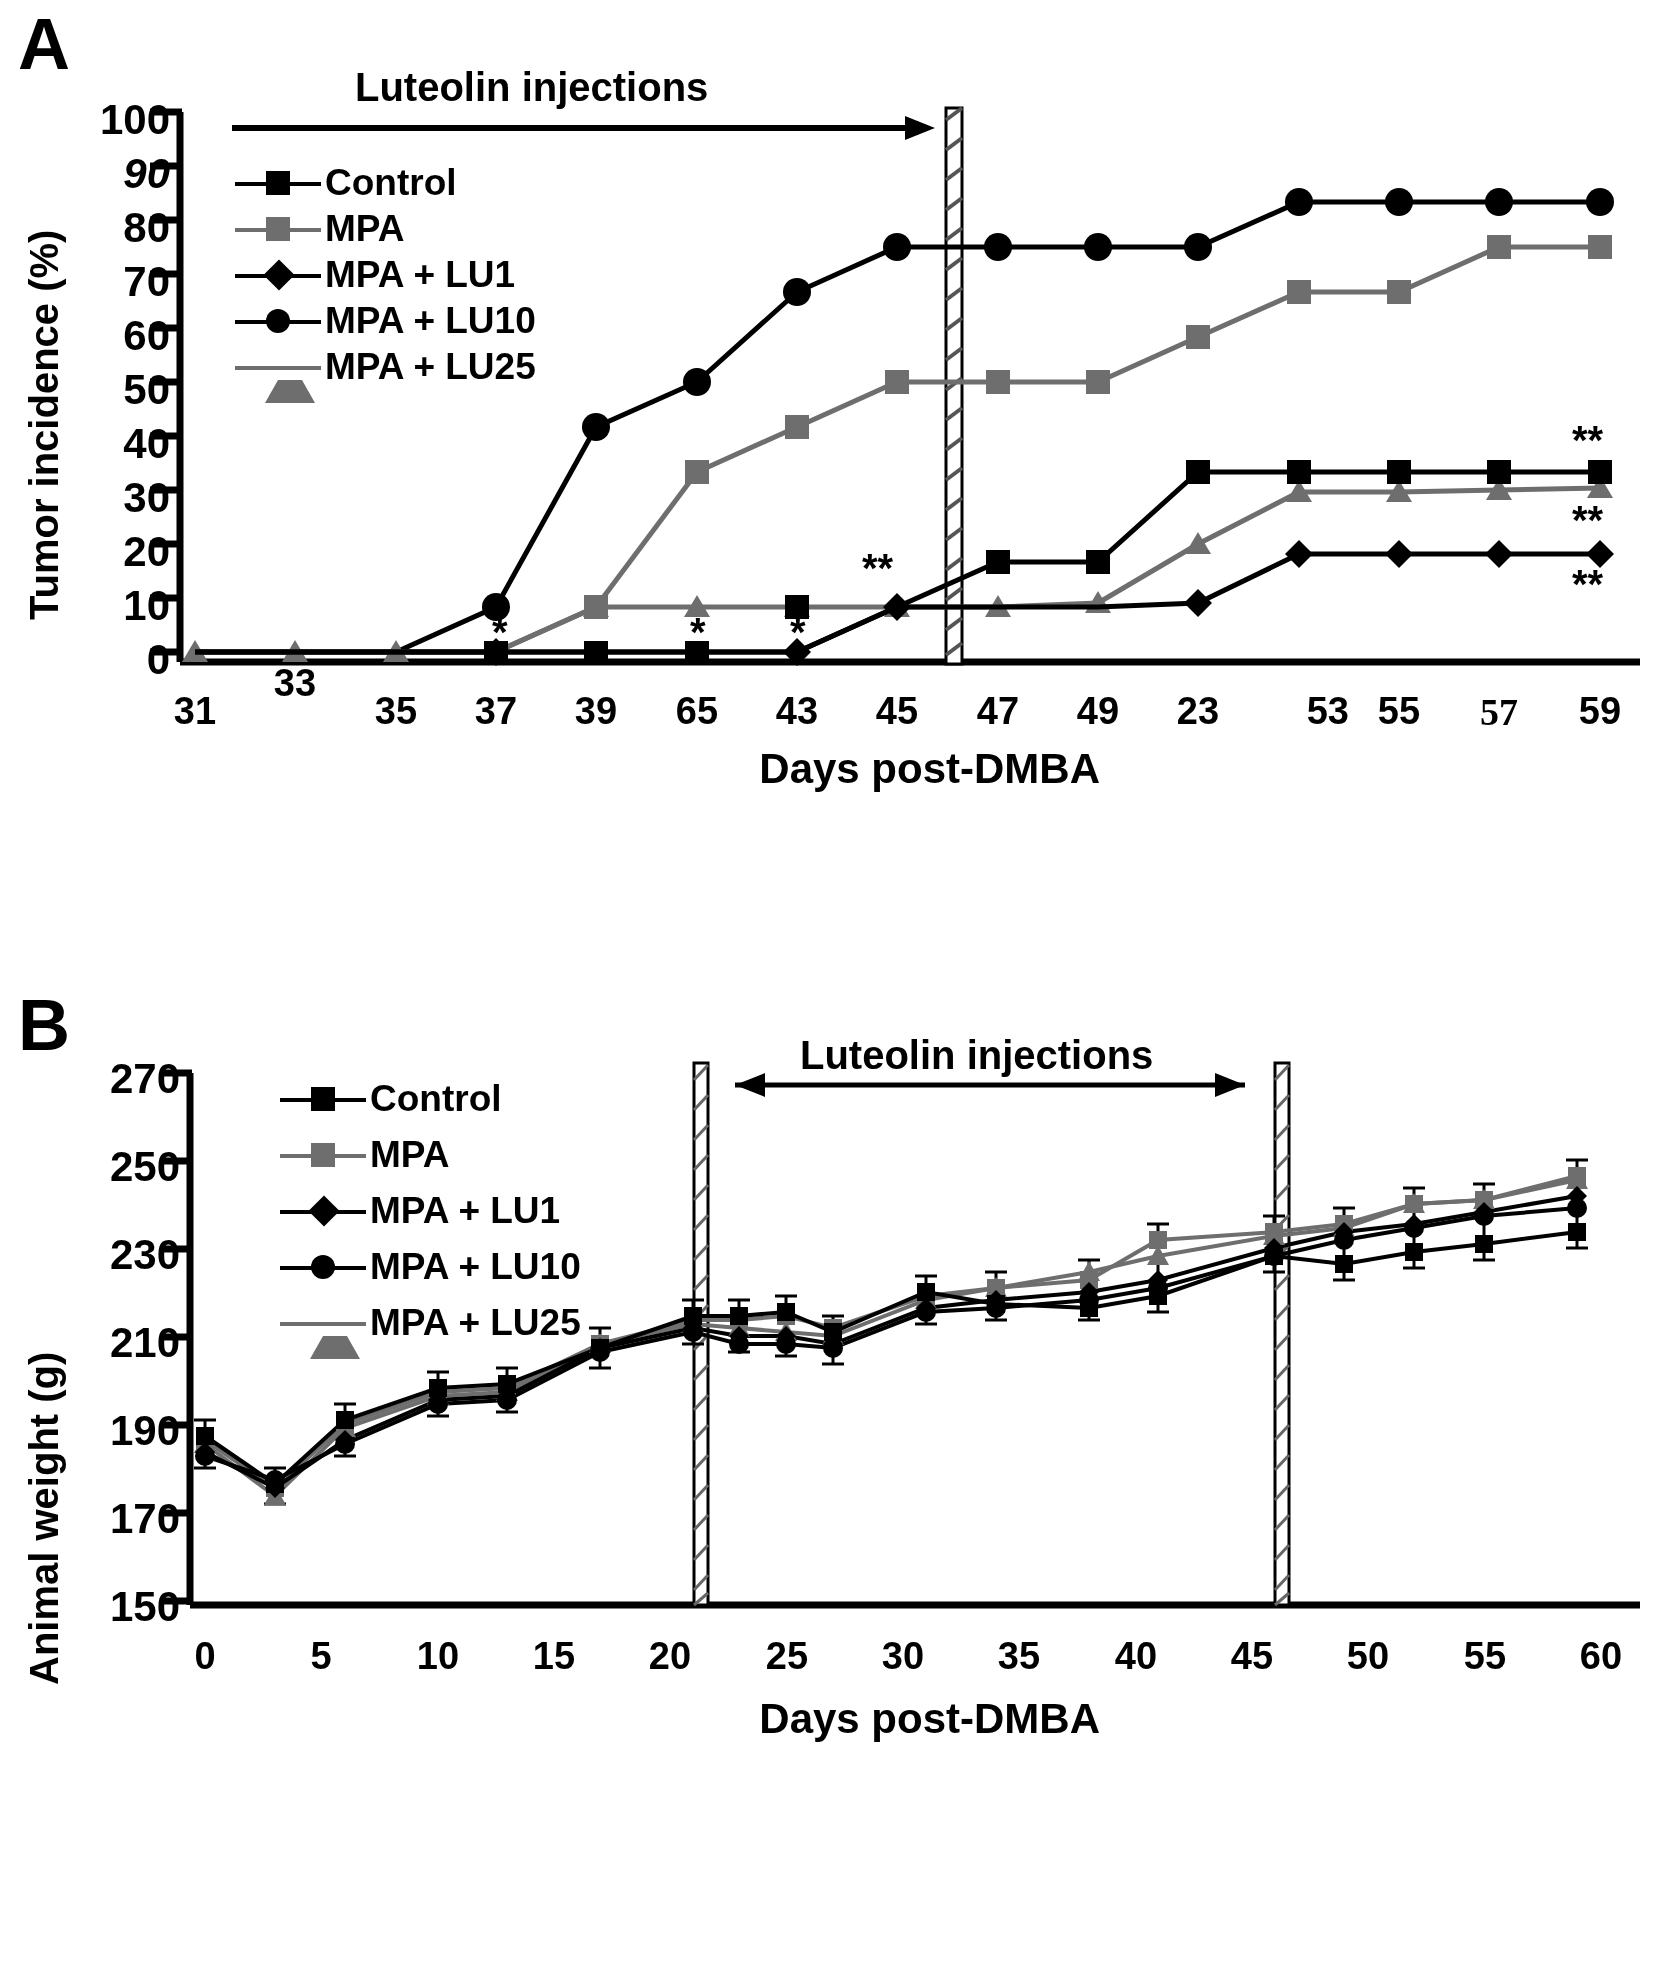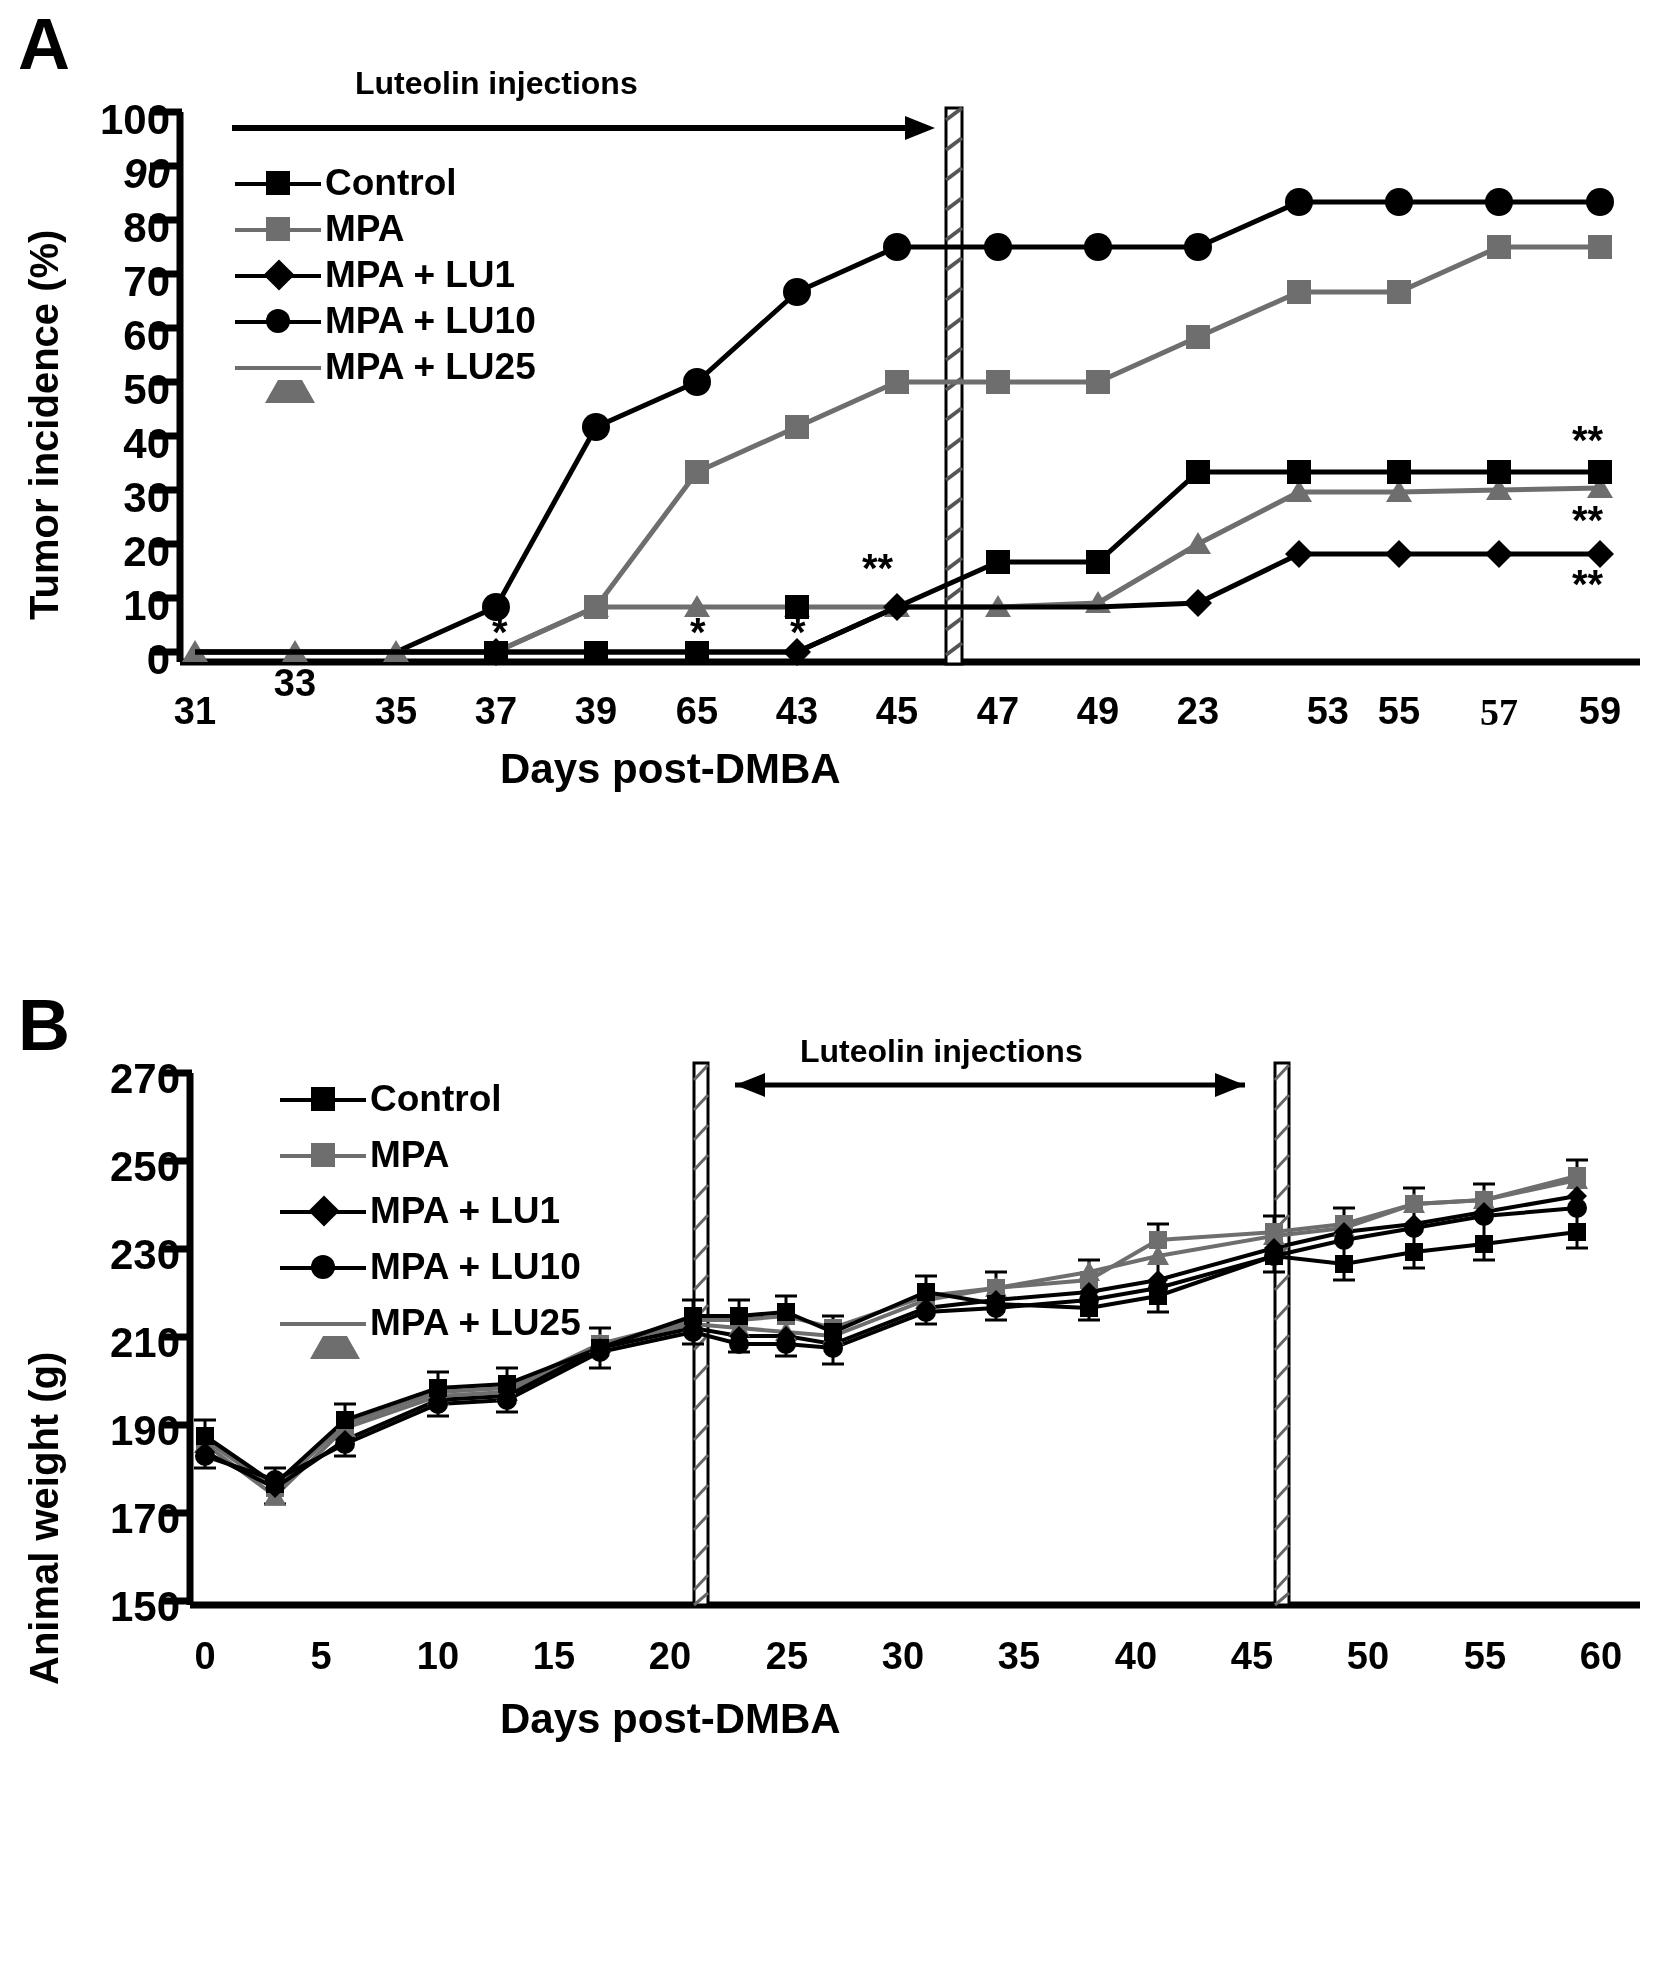--- a/index.html
+++ b/index.html
@@ -6,39 +6,39 @@
   body{width:1654px;height:1965px;font-family:"Liberation Sans",sans-serif;color:#000;}
   .page{position:relative;width:1654px;height:1965px;}
 
   .panel-letter{position:absolute;font-weight:bold;font-size:72px;line-height:1;}
 
   
   #panelA{position:absolute;left:0;top:0;width:1654px;height:980px;}
   #panelB{position:absolute;left:0;top:985px;width:1654px;height:980px;}
 
   .ylabel{position:absolute;font-weight:bold;font-size:40px;transform:rotate(-90deg);transform-origin:left top;white-space:nowrap;}
-  .xlabel{position:absolute;font-weight:bold;font-size:42px;text-align:left;white-space:nowrap;}
+  .xlabel{position:absolute;font-weight:bold;font-size:42px;text-align:right;white-space:nowrap;}
 
   .ytick{position:absolute;font-weight:bold;font-size:42px;text-align:right;white-space:nowrap;}
   .xtick{position:absolute;font-weight:bold;font-size:38px;text-align:center;white-space:nowrap;}
 
   .legend{position:absolute;}
   .legend .row{display:flex;align-items:center;height:46px;}
   .legend .row .lbl{font-weight:bold;font-size:37px;white-space:nowrap;margin-left:4px;}
   .legend .mk{width:86px;height:24px;position:relative;}
   .legend .mk .ln{position:absolute;left:0;top:11px;width:86px;height:4px;}
   .legend .mk .sym{position:absolute;left:31px;top:0px;width:24px;height:24px;}
 
   .sq{background:#000;}
   .sq.gray{background:#6e6e6e;}
   .dia{background:#000;transform:rotate(45deg);}
   .cir{background:#000;border-radius:50%;}
   .tri{width:0;height:0;border-left:13px solid transparent;border-right:13px solid transparent;border-bottom:23px solid #6e6e6e;background:none;}
 
-  .annot{position:absolute;font-weight:bold;font-size:32px;white-space:nowrap;}
+  .annot{position:absolute;font-weight:bold;font-size:40px;white-space:nowrap;}
   .stars{position:absolute;font-weight:bold;font-size:40px;white-space:nowrap;}
 
   svg{position:absolute;left:0;top:0;overflow:visible;}
 </style>
 </head>
 <body>
 
 <div class="page">
 
   <div id="panelA">

